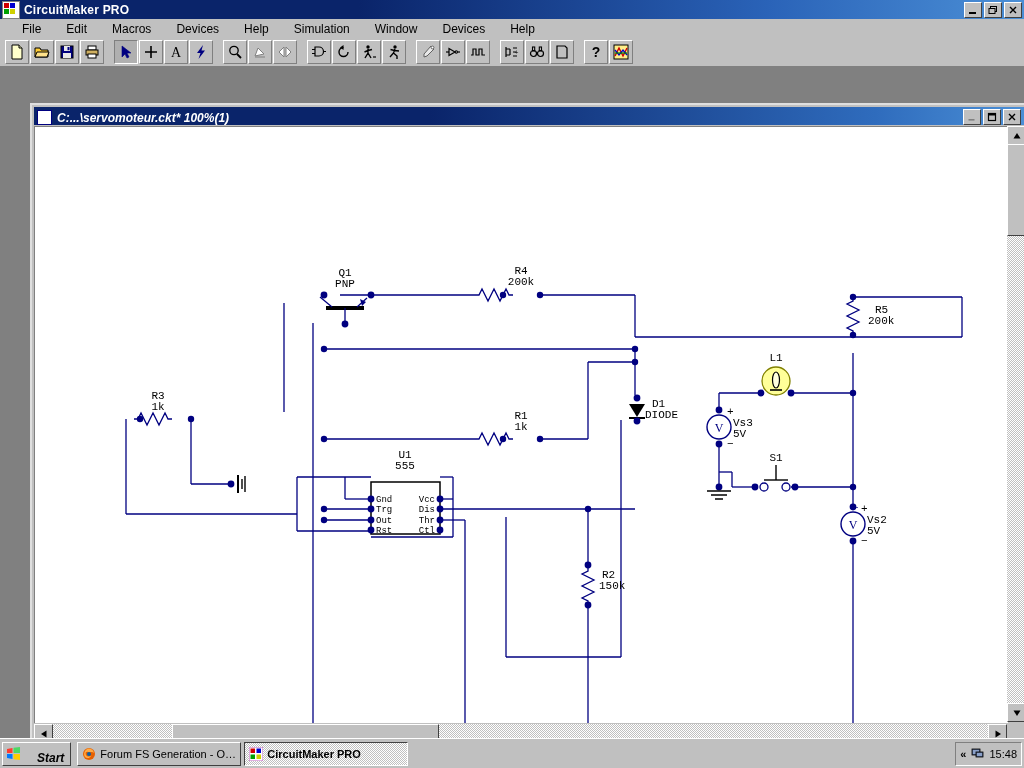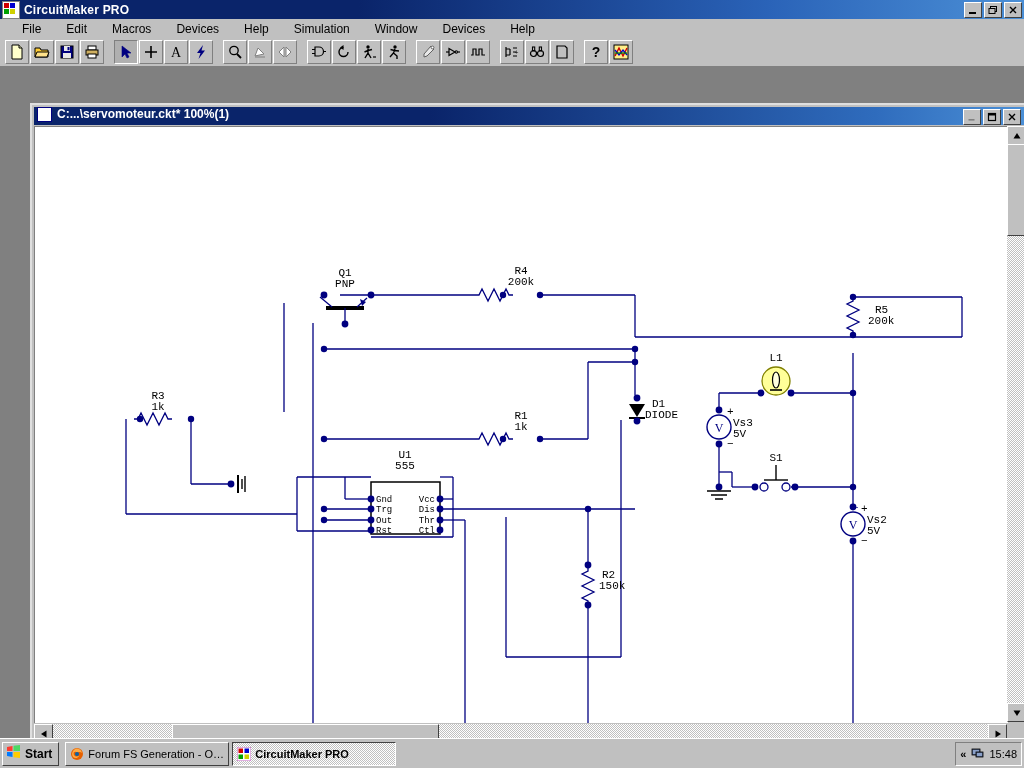--- a/index.html
+++ b/index.html
@@ -78,21 +78,21 @@
 
   .mdi {
     position:absolute; left:30px; top:36px; width:994px; height:638px;
     background:#c0c0c0;
     border-top:2px solid #dfdfdf; border-left:2px solid #dfdfdf;
     border-right:2px solid #404040; border-bottom:2px solid #404040;
   }
   .mdi-title {
     position:absolute; left:2px; top:2px; right:2px; height:18px;
     background: linear-gradient(90deg,#0a246a 0%, #0a246a 40%, #2f6cbd 85%, #4b8fd6 100%);
-    display:flex; align-items:flex-start;
+    display:flex; align-items:flex-end;font-style:italic;
   }
   .mdi-title .m-icon {
     width:13px; height:13px; margin-left:3px; margin-right:5px;
     background:#fff; border:1px solid #000080; flex:0 0 auto;
   }
   .mdi-title .m-text {
     color:#fff; font-size:12px; font-weight:bold; white-space:nowrap;
     font-family:"Liberation Sans", sans-serif;
   }
   .mdi-btns { position:absolute; right:3px; top:2px; display:flex; gap:2px; }
@@ -148,21 +148,21 @@
     position:absolute; left:0; bottom:0; width:1024px; height:29px;
     background:#c0c0c0;
     border-top:1px solid #ffffff;
     display:flex; align-items:center;
   }
   .start-btn {
     margin-left:2px; height:22px; padding:0 6px 0 3px;
     background:#c0c0c0;
     border-top:1px solid #ffffff; border-left:1px solid #ffffff;
     border-right:1px solid #404040; border-bottom:1px solid #404040;
-    display:flex; align-items:center; gap:4px; flex:0 0 auto;
+    display:flex; align-items:flex-end; gap:16px; flex:0 0 auto;font-style:italic;
   }
   .start-btn .lbl { font-size:12px; font-weight:bold; font-family:"Liberation Sans", sans-serif; }
   .tasks { display:flex; align-items:center; gap:3px; margin-left:6px; flex:1 1 auto; overflow:hidden; }
   .task {
     height:22px; width:154px; padding:0 4px;
     background:#c0c0c0;
     border-top:1px solid #ffffff; border-left:1px solid #ffffff;
     border-right:1px solid #404040; border-bottom:1px solid #404040;
     display:flex; align-items:center; gap:4px; flex:0 0 auto;
     font-size:11px; font-family:"Liberation Sans", sans-serif;

